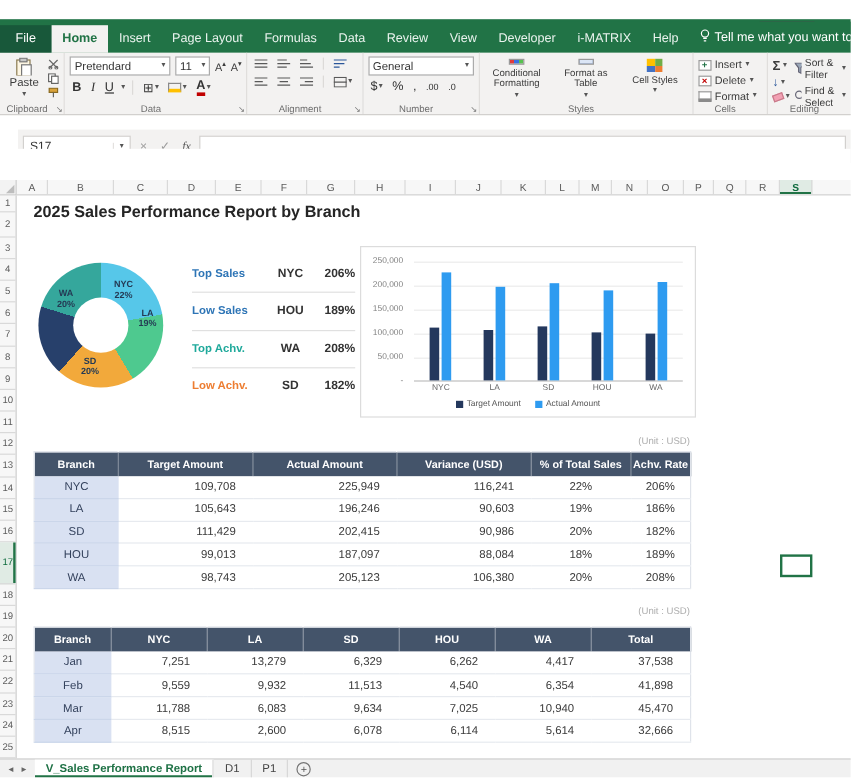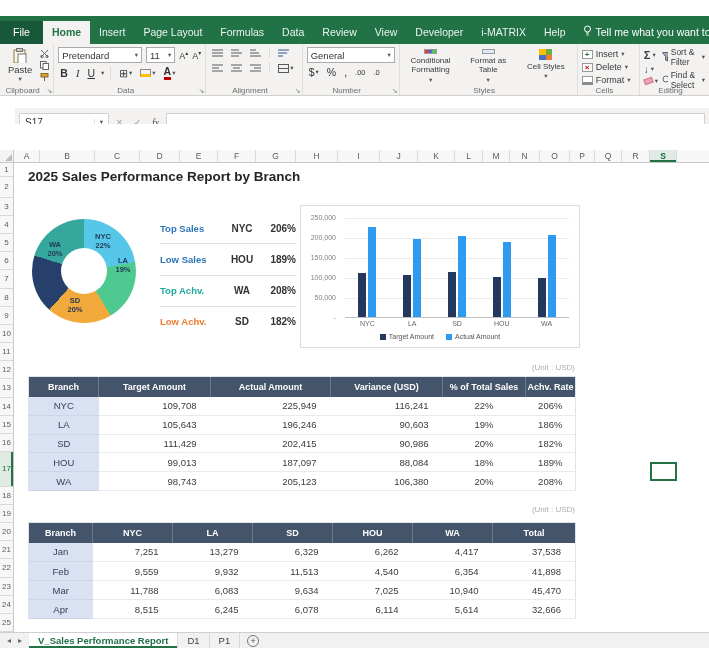--- a/index.html
+++ b/index.html
@@ -699,21 +699,21 @@
             <td class="r">11,788</td>
             <td class="r">6,083</td>
             <td class="r">9,634</td>
             <td class="r">7,025</td>
             <td class="r">10,940</td>
             <td class="r">45,470</td>
           </tr>
           <tr>
             <td class="first">Apr</td>
             <td class="r">8,515</td>
-            <td class="r">6,245</td>
+            <td class="r">2,600</td>
             <td class="r">6,078</td>
             <td class="r">6,114</td>
             <td class="r">5,614</td>
             <td class="r">32,666</td>
           </tr>
         </tbody>
     </table>
 
     <div class="selection" id="selection" style="left: 636px; top: 299.2px; width: 27px; height: 18.8px;"></div>
   </div>

